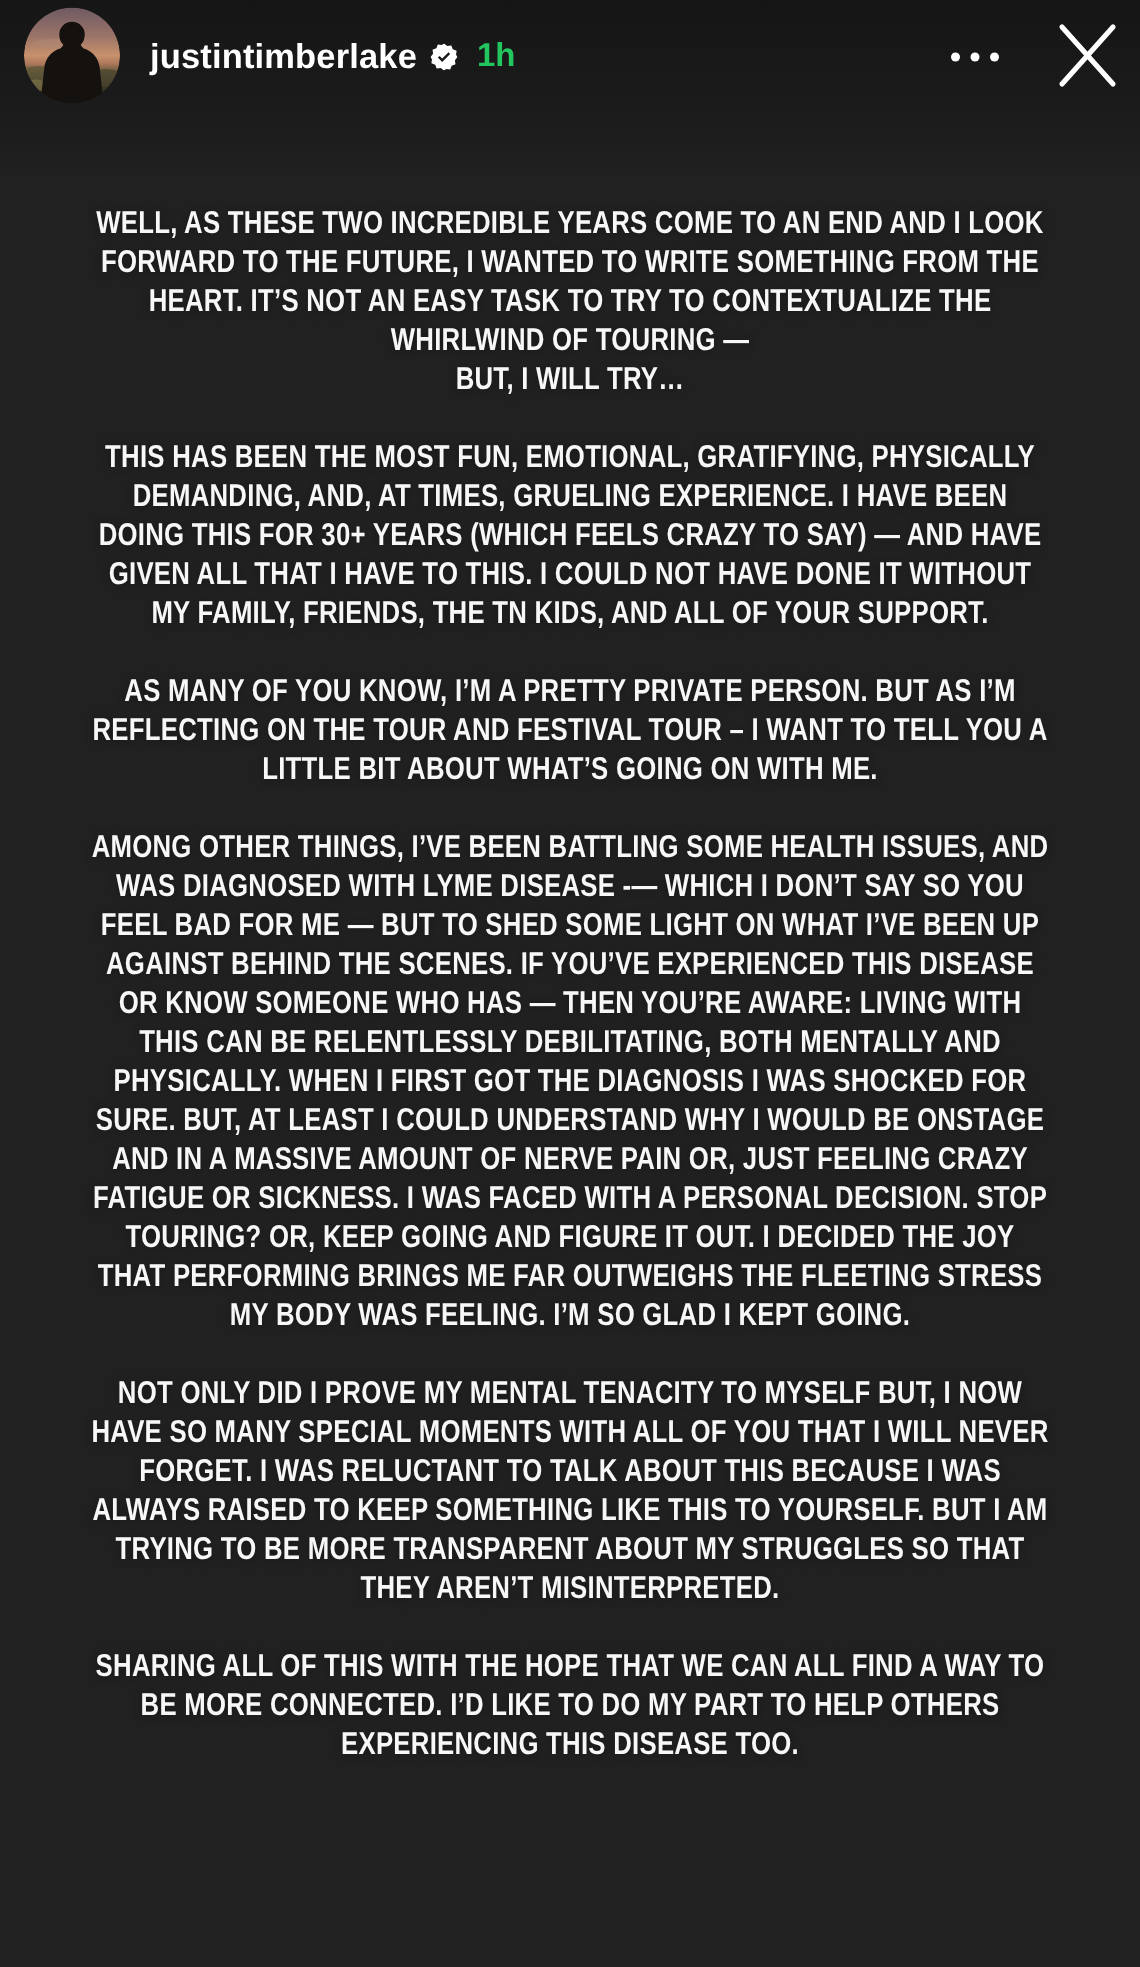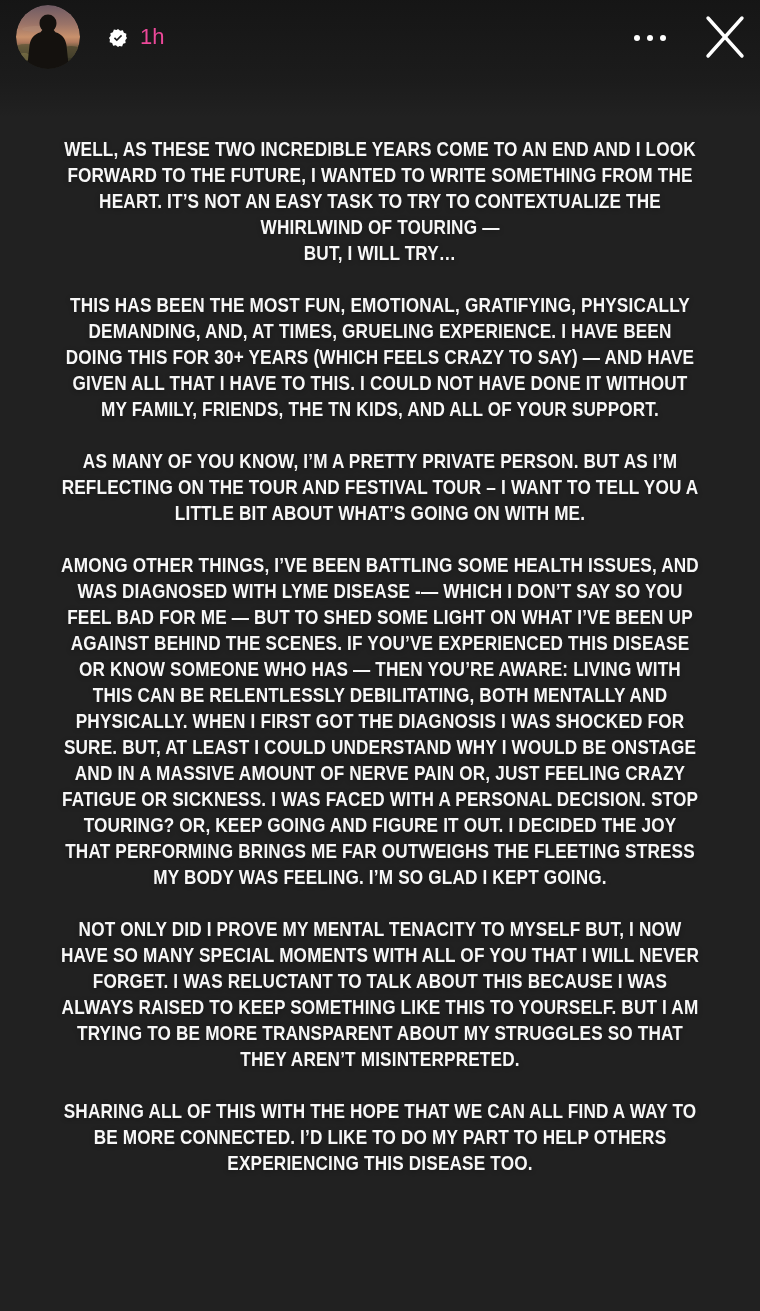--- a/index.html
+++ b/index.html
@@ -43,23 +43,23 @@
     font-weight: 700;
     letter-spacing: 0.1px;
     cursor: pointer;
   }
   .verified {
     width: 18px; height: 18px;
     margin-left: 9px; margin-top: 2px;
     flex: 0 0 auto;
   }
   .timestamp {
-    color: #ec4899;
+    color: #22c55e;
     font-size: 22px;
-    font-weight: 400;
+    font-weight: 700;
     margin-left: 13px;
   }
   .more-btn {
     position: absolute; right: 88px; top: 24px;
     width: 44px; height: 28px;
     display: flex; align-items: center; justify-content: center;
     gap: 7px;
     cursor: pointer;
     background: transparent; border: none; padding: 0;
   }
@@ -124,20 +124,21 @@
           <ellipse cx="10" cy="44" rx="12" ry="5" fill="#5c5638" opacity="0.7"></ellipse>
           <ellipse cx="55" cy="47" rx="12" ry="6" fill="#4a452e" opacity="0.7"></ellipse>
           <ellipse cx="8" cy="52" rx="7" ry="4" fill="#8a7f4e" opacity="0.6"></ellipse>
           <ellipse cx="20" cy="24" rx="14" ry="3" fill="#b08a76" opacity="0.5"></ellipse>
           <path d="M32 9.5 a8.5 8.5 0 0 1 8.5 8.5 c0 3.2-1.2 5.4-2.8 7l1.8 2.2 c6.5 2 10 6.5 11 13 l2.5 24 H11 l2.5-24 c1-6.5 4.5-11 11-13 l1.8-2.2 c-1.6-1.6-2.8-3.8-2.8-7 A8.5 8.5 0 0 1 32 9.5 z" fill="#14110e"></path>
         </g>
       </svg>
     </div>
 
     <div class="user-row">
+      <span class="username">justintimberlake</span>
       <svg class="verified" viewBox="0 0 24 24">
         <path fill="#ffffff" d="M12 0l2.9 2.2 3.6-.5 1.3 3.4 3.4 1.3-.5 3.6L24 12l-2.3 2.9.5 3.6-3.4 1.3-1.3 3.4-3.6-.5L12 24l-2.9-2.3-3.6.5-1.3-3.4-3.4-1.3.5-3.6L0 12l2.3-2.9-.5-3.6 3.4-1.3L6.5 .8l3.6.5L12 0z"></path>
         <path fill="#1b1b1b" d="M10.4 16.4L6.5 12.5l1.5-1.5 2.4 2.4 5.6-5.6 1.5 1.5-7.1 7.1z"></path>
       </svg>
       <span class="timestamp">1h</span>
     </div>
 
     <button class="more-btn" aria-label="More options">
       <span class="dot"></span>
       <span class="dot"></span>

